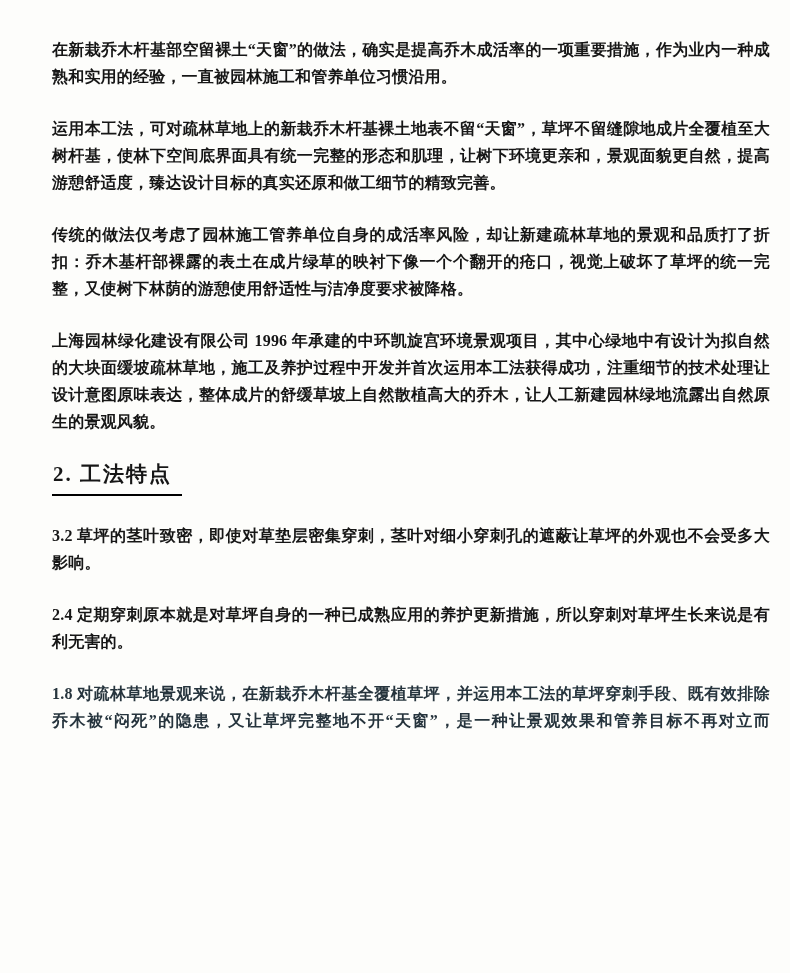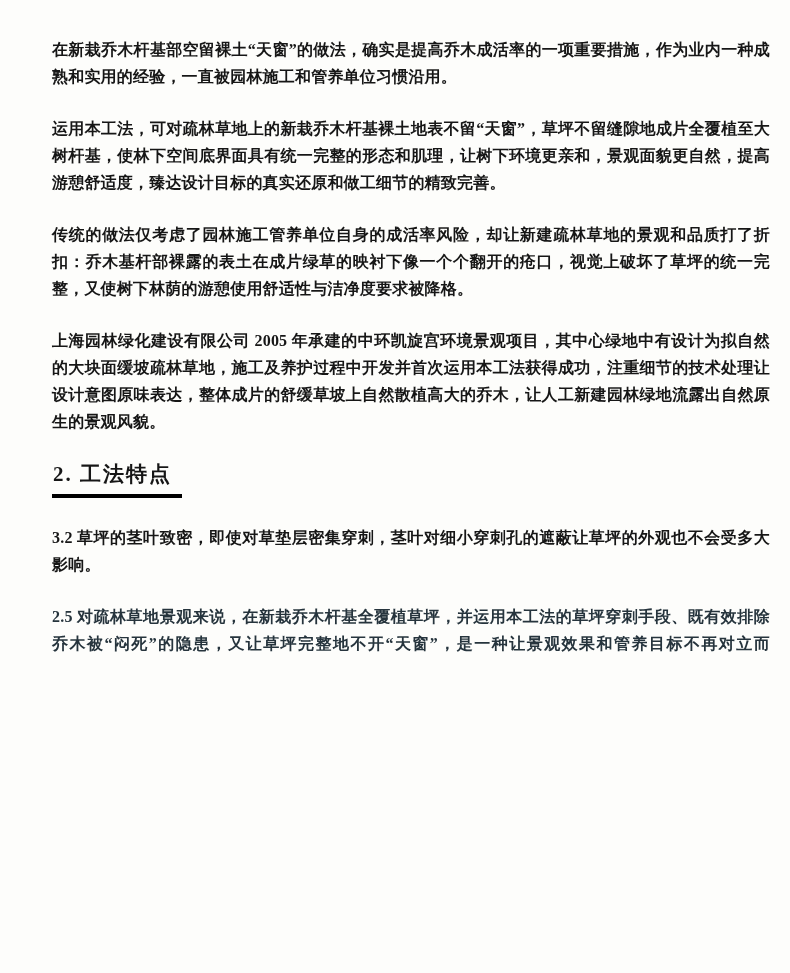--- a/index.html
+++ b/index.html
@@ -33,21 +33,21 @@
     line-height: 0;
   }
   .heading {
     display: inline-block;
     margin: 0;
     padding: 0 10px 5px 1px;
     font-size: 21px;
     line-height: 29px;
     font-weight: 700;
     letter-spacing: 2px;
-    border-bottom: 4px solid #000000;
+    border-bottom: 2px solid #000000;
   }
   .scan-soft {
     filter: blur(0.3px);
     color: #26343d;
   }
   .cutoff {
     margin-bottom: 0;
     text-align-last: justify;
   }
 </style>
@@ -55,26 +55,27 @@
 <body>
 
 <div class="page">
 
   <p class="para">在新栽乔木杆基部空留裸土“天窗”的做法，确实是提高乔木成活率的一项重要措施，作为业内一种成熟和实用的经验，一直被园林施工和管养单位习惯沿用。</p>
 
   <p class="para">运用本工法，可对疏林草地上的新栽乔木杆基裸土地表不留“天窗”，草坪不留缝隙地成片全覆植至大树杆基，使林下空间底界面具有统一完整的形态和肌理，让树下环境更亲和，景观面貌更自然，提高游憩舒适度，臻达设计目标的真实还原和做工细节的精致完善。</p>
 
   <p class="para">传统的做法仅考虑了园林施工管养单位自身的成活率风险，却让新建疏林草地的景观和品质打了折扣：乔木基杆部裸露的表土在成片绿草的映衬下像一个个翻开的疮口，视觉上破坏了草坪的统一完整，又使树下林荫的游憩使用舒适性与洁净度要求被降格。</p>
 
-  <p class="para">上海园林绿化建设有限公司 2005 年承建的中环凯旋宫环境景观项目，其中心绿地中有设计为拟自然的大块面缓坡疏林草地，施工及养护过程中开发并首次运用本工法获得成功，注重细节的技术处理让设计意图原味表达，整体成片的舒缓草坡上自然散植高大的乔木，让人工新建园林绿地流露出自然原生的景观风貌。</p>
+  <p class="para">上海园林绿化建设有限公司 1996 年承建的中环凯旋宫环境景观项目，其中心绿地中有设计为拟自然的大块面缓坡疏林草地，施工及养护过程中开发并首次运用本工法获得成功，注重细节的技术处理让设计意图原味表达，整体成片的舒缓草坡上自然散植高大的乔木，让人工新建园林绿地流露出自然原生的景观风貌。</p>
 
   <div class="heading-wrap">
     <h2 class="heading">2. 工法特点</h2>
   </div>
 
 
 
   <p class="para">3.2 草坪的茎叶致密，即使对草垫层密集穿刺，茎叶对细小穿刺孔的遮蔽让草坪的外观也不会受多大影响。</p>
 
+  <p class="para">2.4 定期穿刺原本就是对草坪自身的一种已成熟应用的养护更新措施，所以穿刺对草坪生长来说是有利无害的。</p>
 
-  <p class="para scan-soft cutoff">2.5 对疏林草地景观来说，在新栽乔木杆基全覆植草坪，并运用本工法的草坪穿刺手段、既有效排除乔木被“闷死”的隐患，又让草坪完整地不开“天窗”，是一种让景观效果和管养目标不再对立而</p>
+  <p class="para scan-soft cutoff">1.8 对疏林草地景观来说，在新栽乔木杆基全覆植草坪，并运用本工法的草坪穿刺手段、既有效排除乔木被“闷死”的隐患，又让草坪完整地不开“天窗”，是一种让景观效果和管养目标不再对立而</p>
 
 </div>
 
 </body></html>

